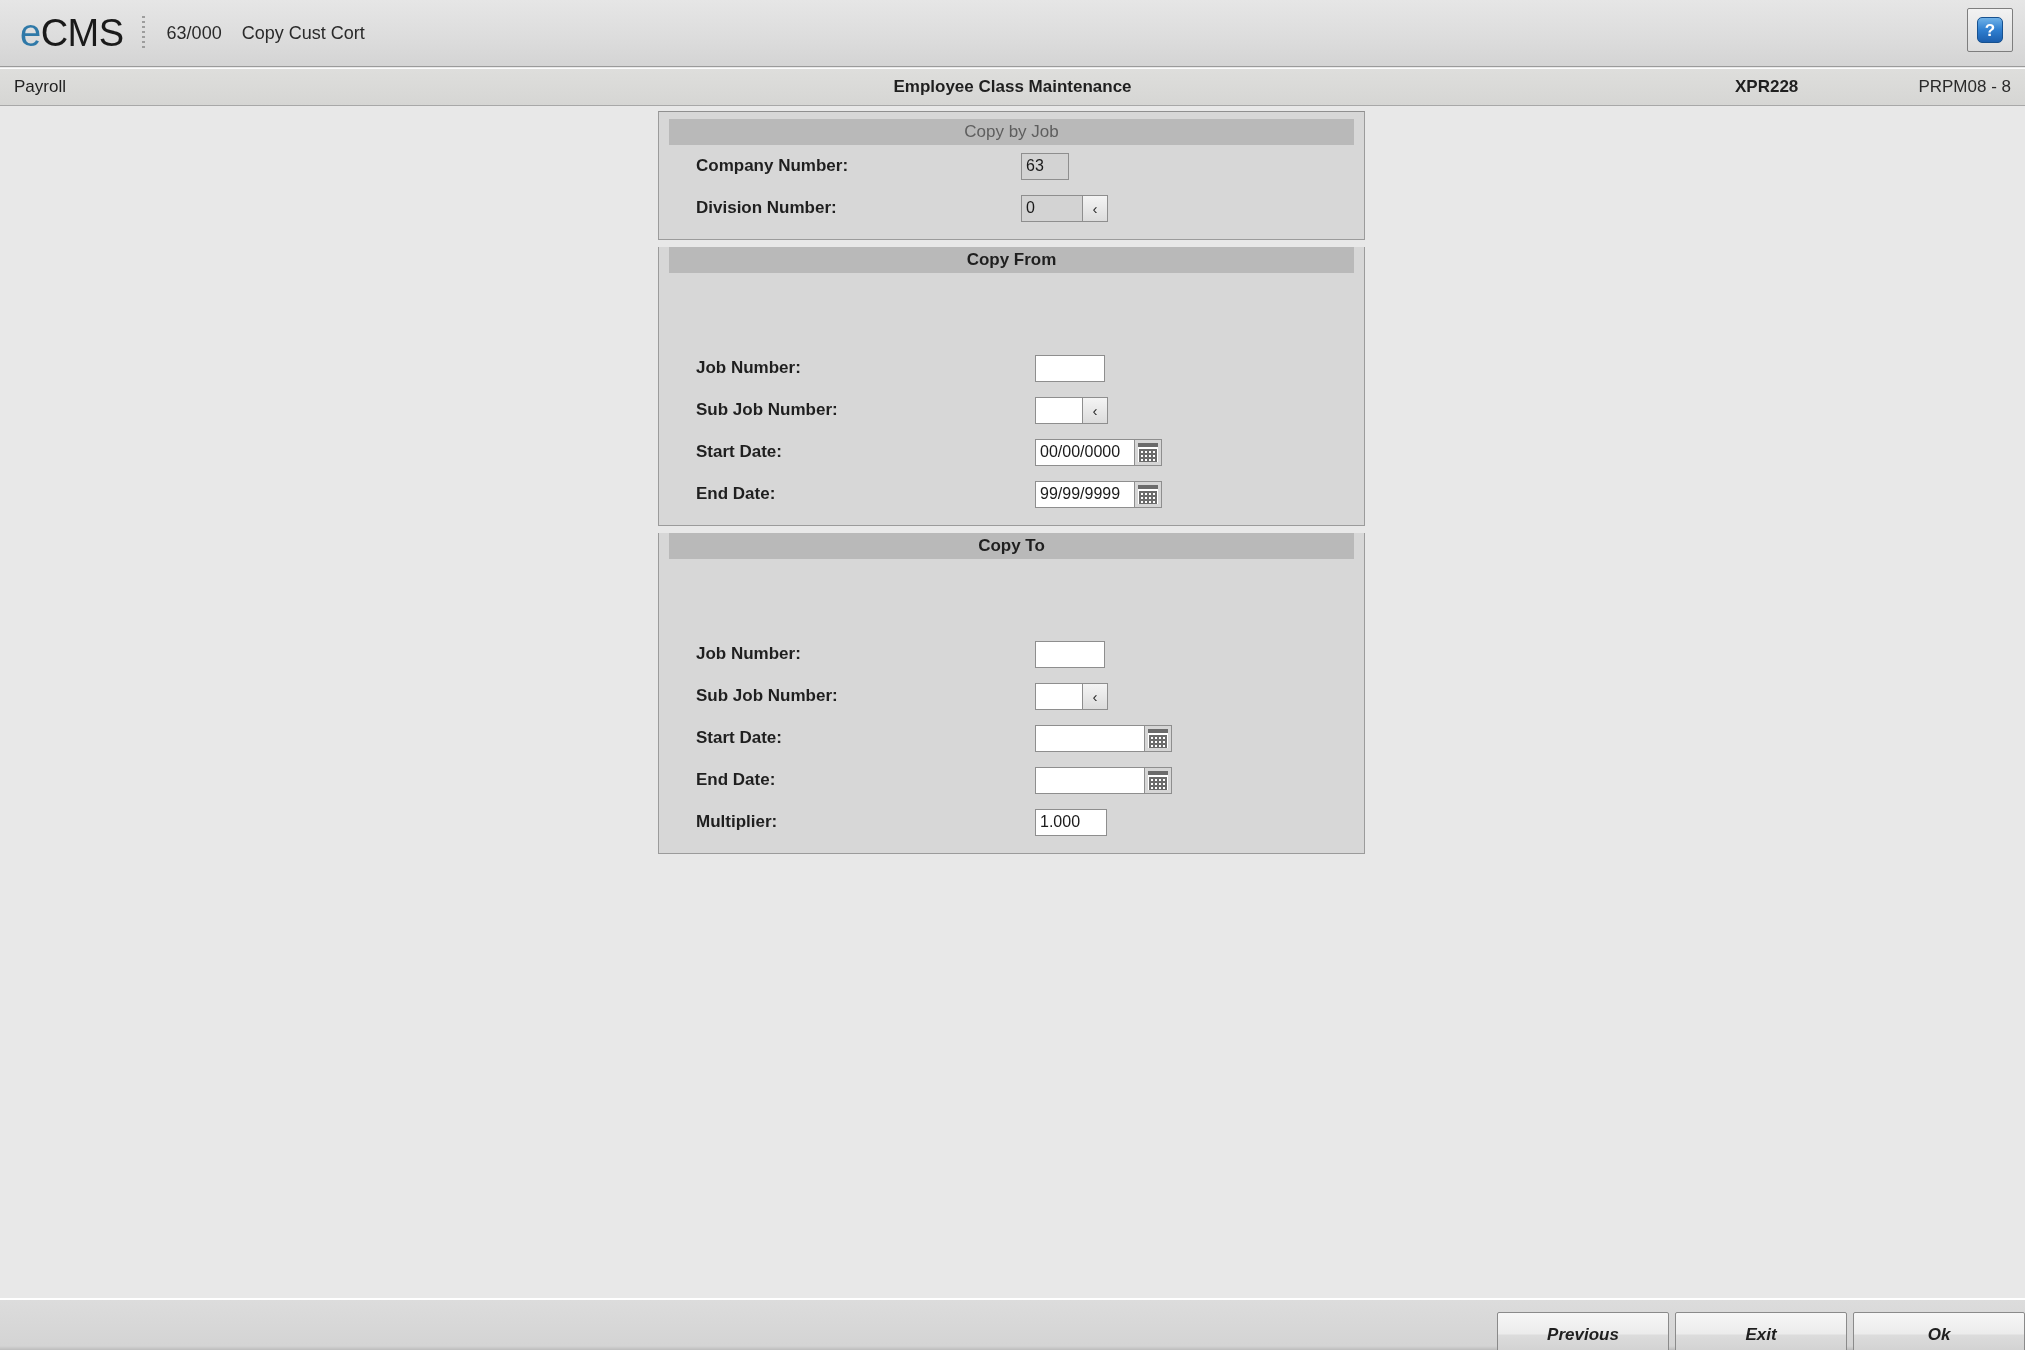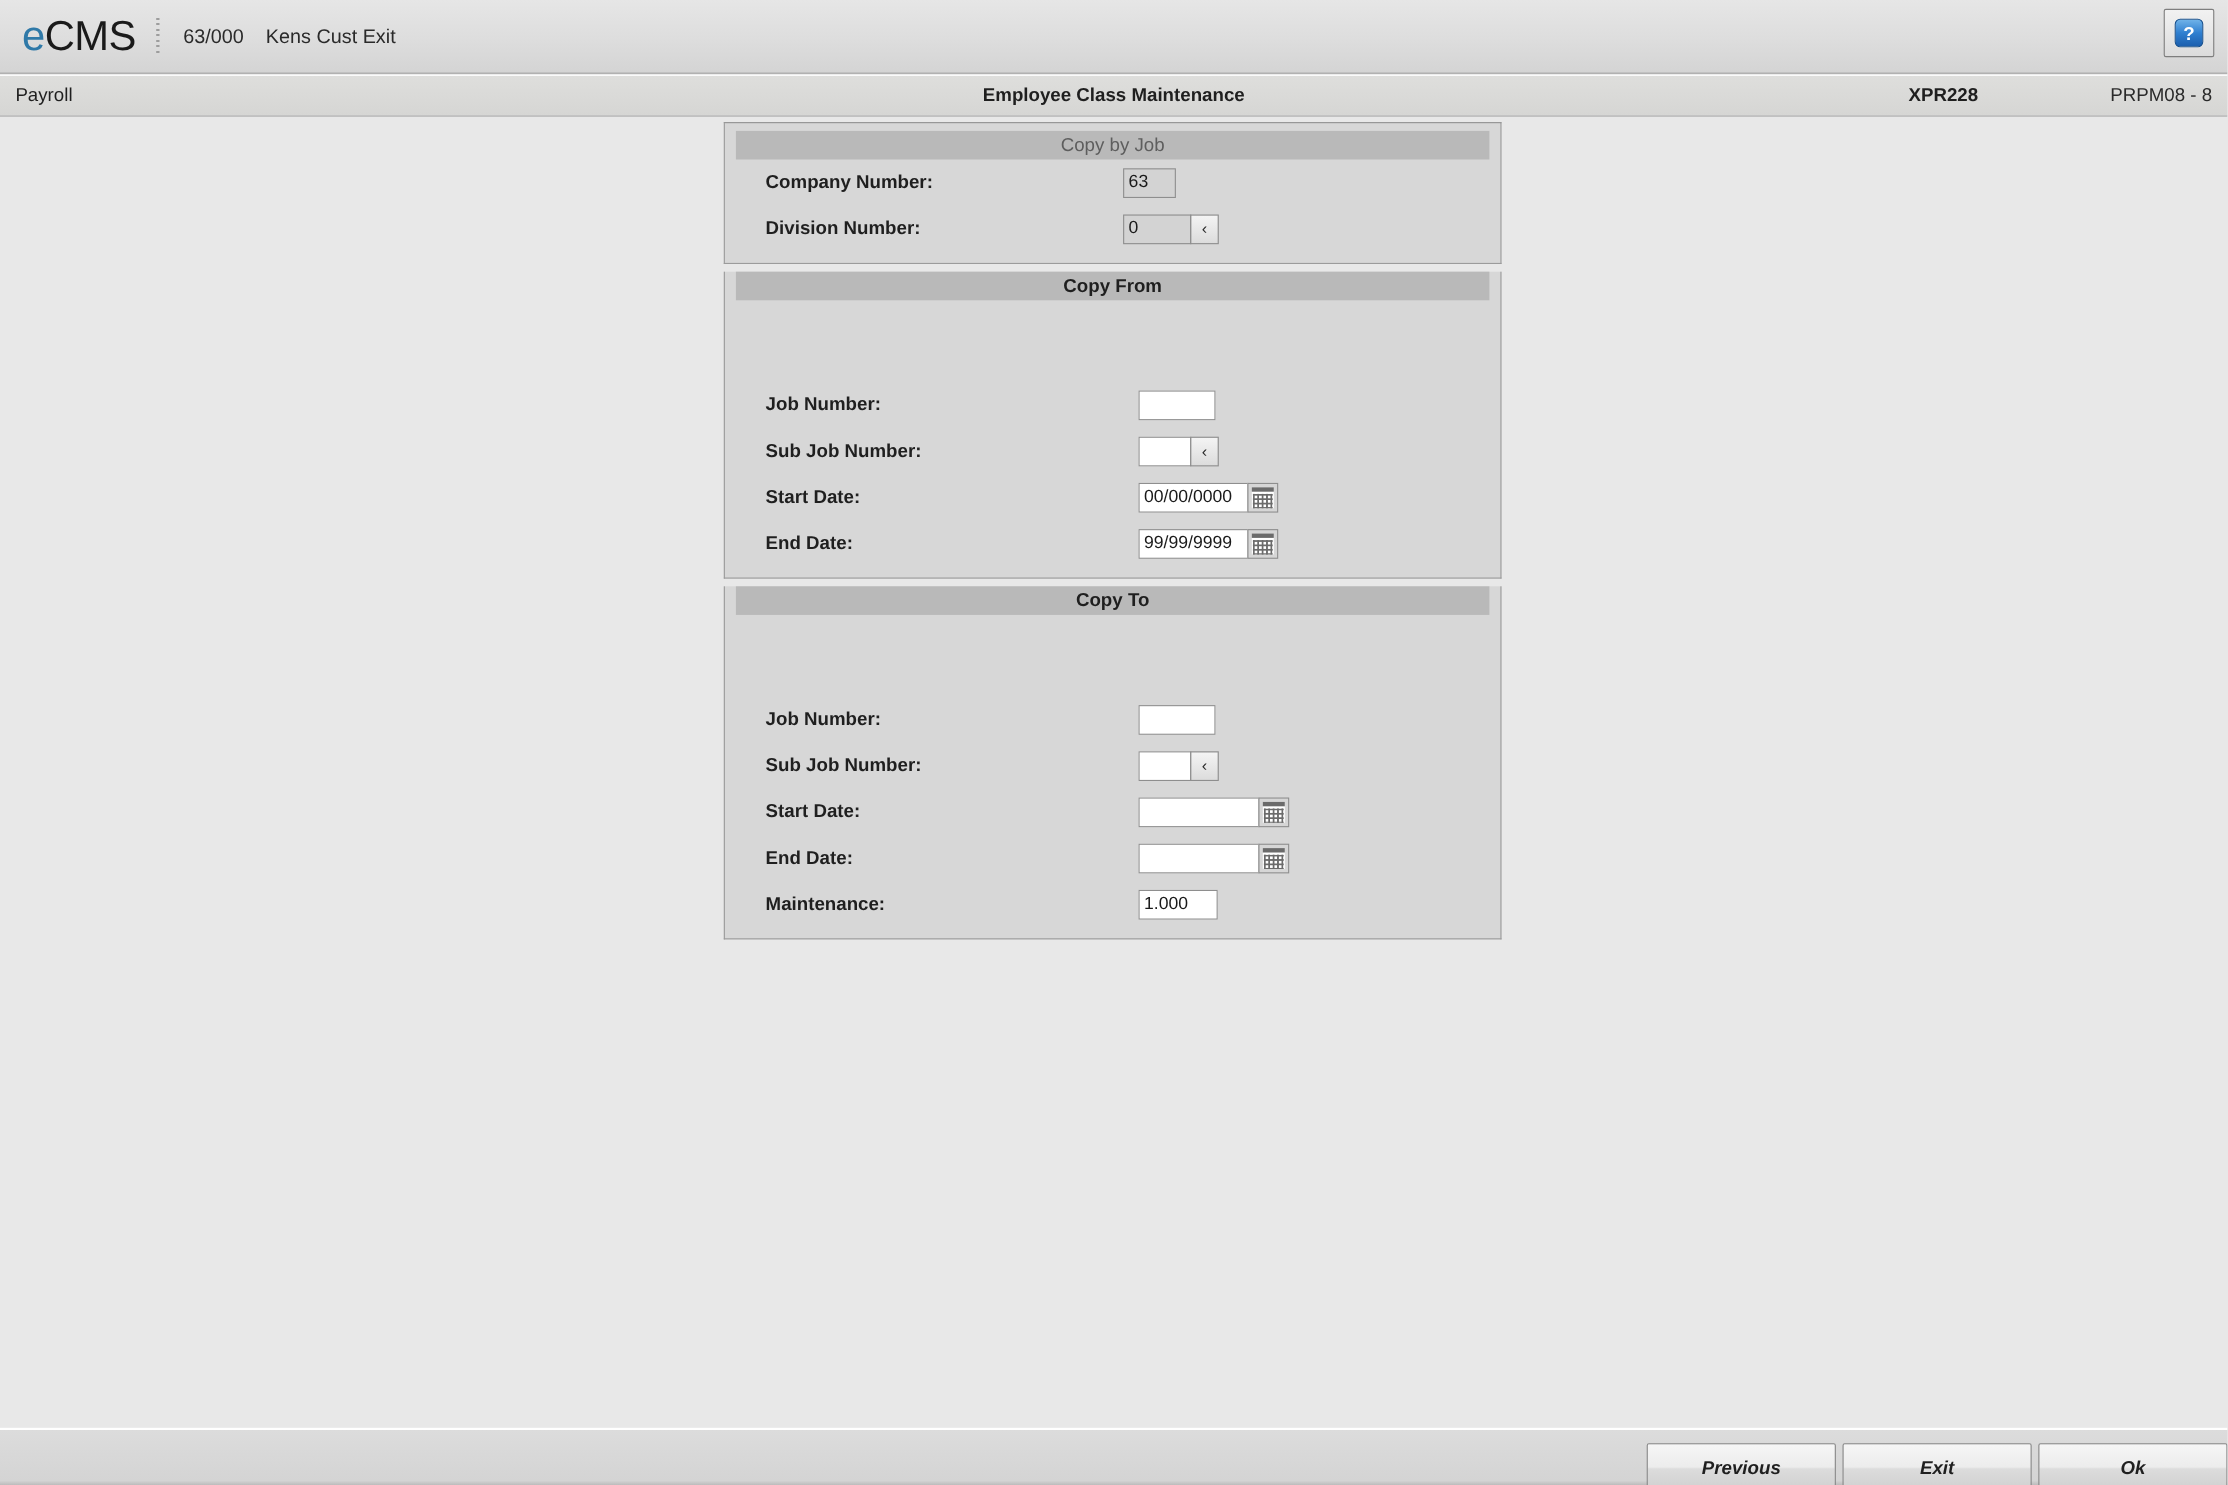--- a/index.html
+++ b/index.html
@@ -301,21 +301,21 @@
 </style>
 </head>
 <body>
 
 <div class="topbar">
   <div class="logo">
     <span class="logo-e">e</span><span class="logo-cms">CMS</span>
   </div>
   <div class="logo-divider"></div>
   <div class="company-code">63/000</div>
-  <div class="company-name">Kens Cust Exit</div>
+  <div class="company-name">Copy Cust Cort</div>
   <div class="help-btn">
     <span class="help-glyph">?</span>
   </div>
 </div>
 
 <div class="subheader">
   <div class="module">Payroll</div>
   <div class="screen-title">Employee Class Maintenance</div>
   <div class="prog-id">XPR228</div>
   <div class="session-id">PRPM08 - 8</div>
@@ -425,21 +425,21 @@
           <span class="field-label">End Date:</span>
           <span class="field-control indent-wide">
             <input class="txt w-datewide" type="text" value="" style="">
             <span class="cal-btn">
               <span class="cal-icon"></span>
             </span>
           </span>
         </div>
 
         <div class="field-row">
-          <span class="field-label">Maintenance:</span>
+          <span class="field-label">Multiplier:</span>
           <span class="field-control indent-wide">
             <input class="txt w-mult" type="text" value="1.000" style="">
           </span>
         </div>
 
       </div>
     </div>
 
   </div>
 </div>

